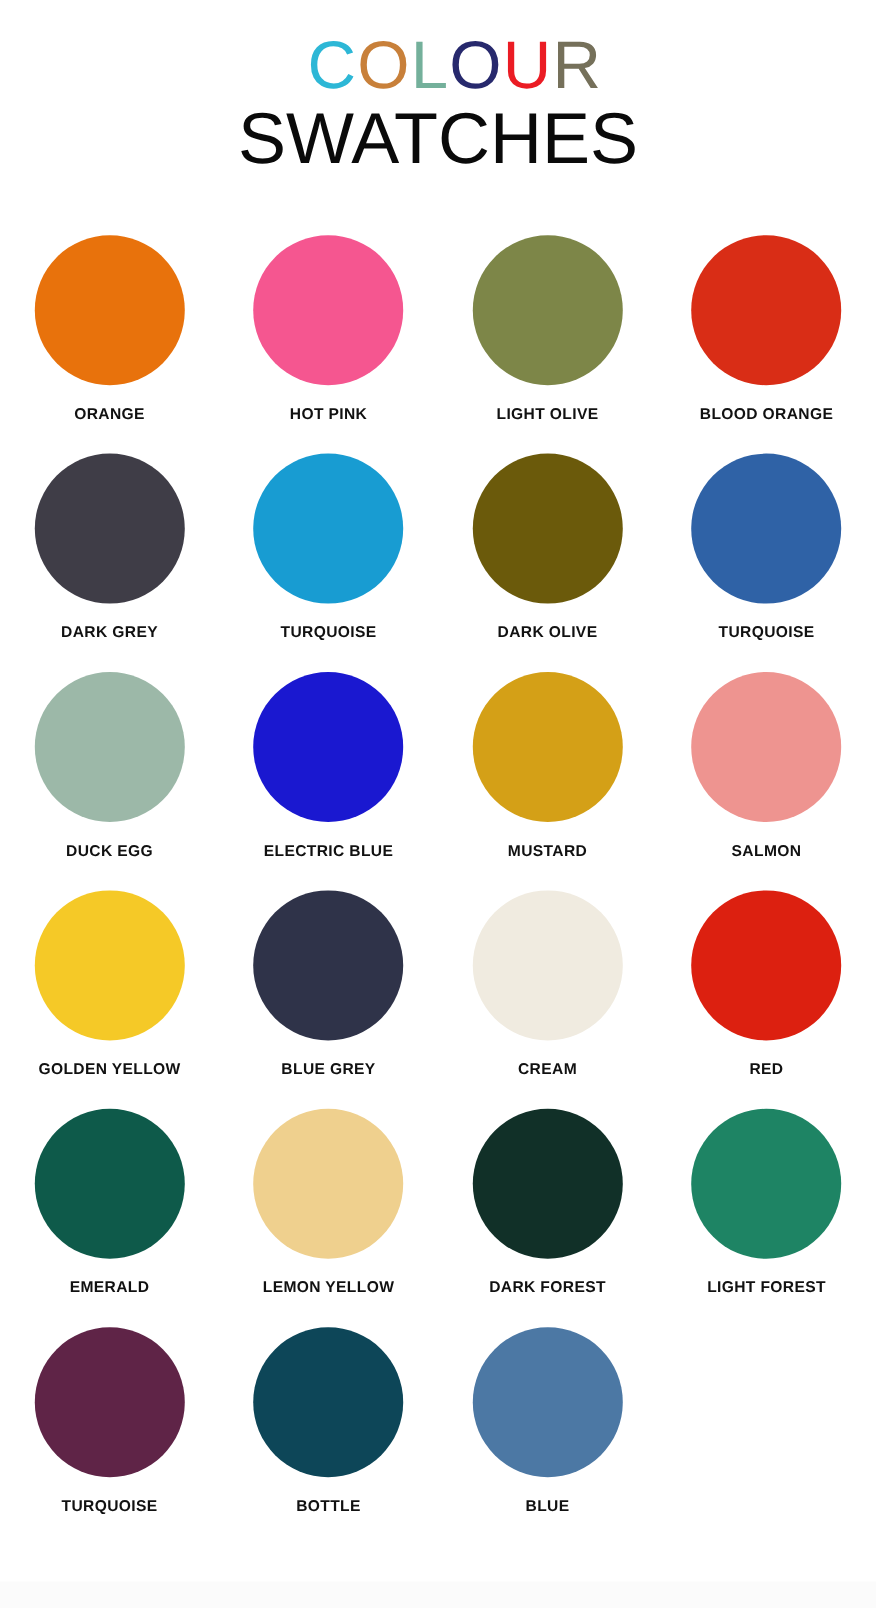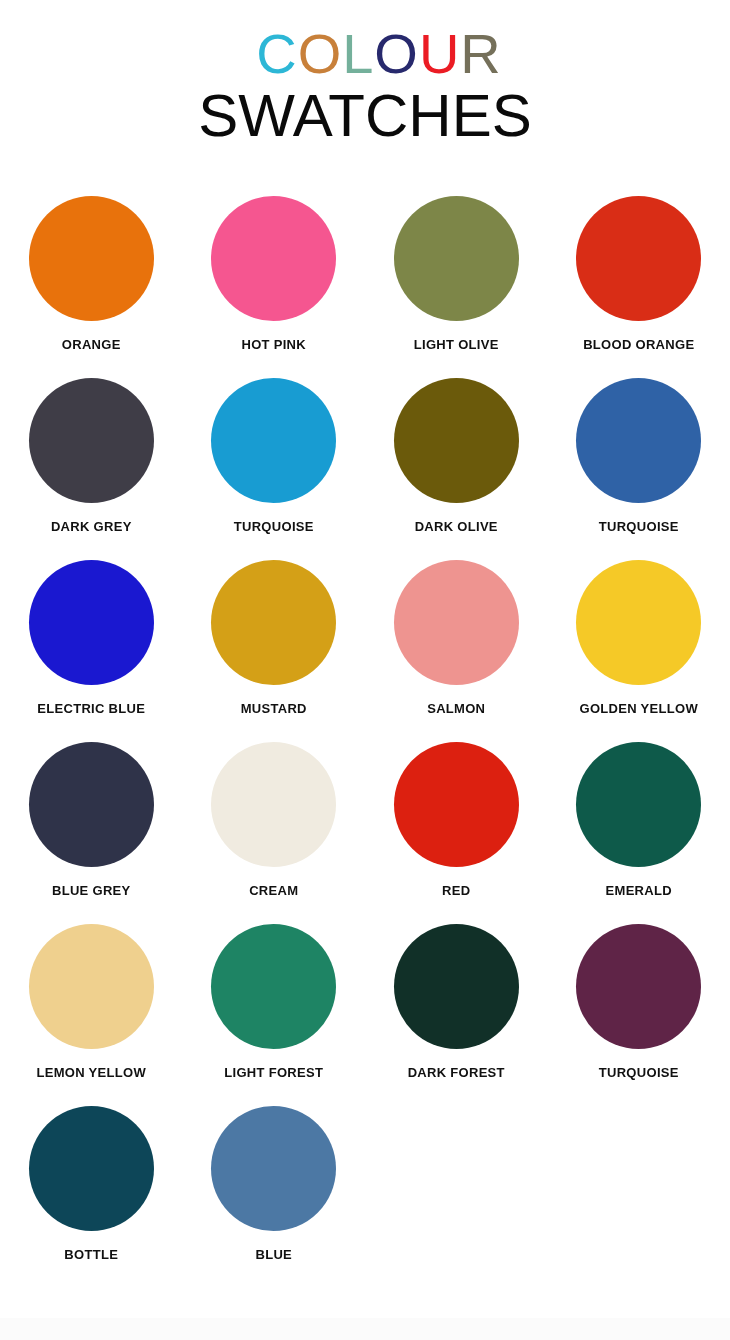--- a/index.html
+++ b/index.html
@@ -128,20 +128,24 @@
       </div>
       <div class="swatch">
         <div class="dot" style="background: rgb(107, 90, 11);"></div>
         <div class="swatch-label">DARK OLIVE</div>
       </div>
       <div class="swatch">
         <div class="dot" style="background: rgb(47, 98, 166);"></div>
         <div class="swatch-label">TURQUOISE</div>
       </div>
       <div class="swatch">
+        <div class="dot" style="background: rgb(156, 184, 168);"></div>
+        <div class="swatch-label">DUCK EGG</div>
+      </div>
+      <div class="swatch">
         <div class="dot" style="background: rgb(26, 24, 208);"></div>
         <div class="swatch-label">ELECTRIC BLUE</div>
       </div>
       <div class="swatch">
         <div class="dot" style="background: rgb(212, 160, 23);"></div>
         <div class="swatch-label">MUSTARD</div>
       </div>
       <div class="swatch">
         <div class="dot" style="background: rgb(238, 148, 144);"></div>
         <div class="swatch-label">SALMON</div>
@@ -164,28 +168,28 @@
       </div>
       <div class="swatch">
         <div class="dot" style="background: rgb(14, 90, 74);"></div>
         <div class="swatch-label">EMERALD</div>
       </div>
       <div class="swatch">
         <div class="dot" style="background: rgb(239, 208, 142);"></div>
         <div class="swatch-label">LEMON YELLOW</div>
       </div>
       <div class="swatch">
+        <div class="dot" style="background: rgb(17, 48, 40);"></div>
+        <div class="swatch-label">DARK FOREST</div>
+      </div>
+      <div class="swatch">
         <div class="dot" style="background: rgb(30, 132, 100);"></div>
         <div class="swatch-label">LIGHT FOREST</div>
       </div>
       <div class="swatch">
-        <div class="dot" style="background: rgb(17, 48, 40);"></div>
-        <div class="swatch-label">DARK FOREST</div>
-      </div>
-      <div class="swatch">
         <div class="dot" style="background: rgb(95, 36, 71);"></div>
         <div class="swatch-label">TURQUOISE</div>
       </div>
       <div class="swatch">
         <div class="dot" style="background: rgb(13, 70, 88);"></div>
         <div class="swatch-label">BOTTLE</div>
       </div>
       <div class="swatch">
         <div class="dot" style="background: rgb(76, 120, 164);"></div>
         <div class="swatch-label">BLUE</div>

